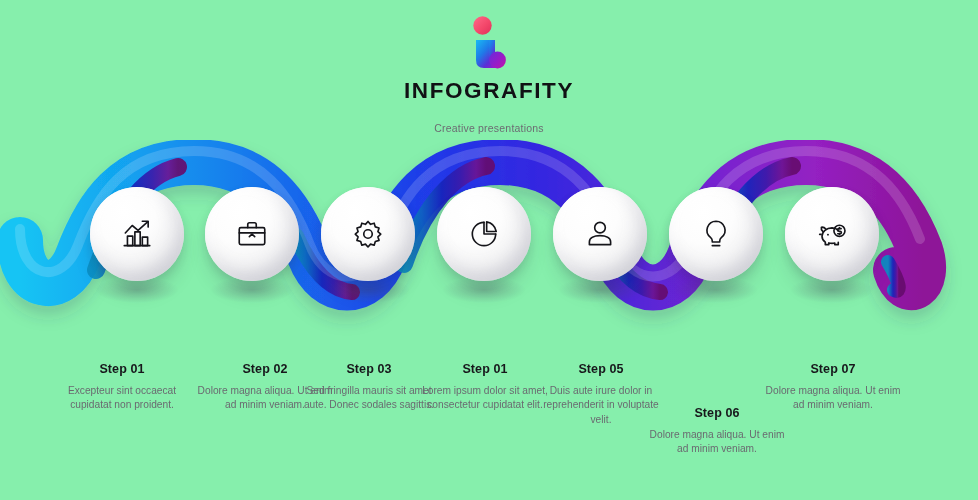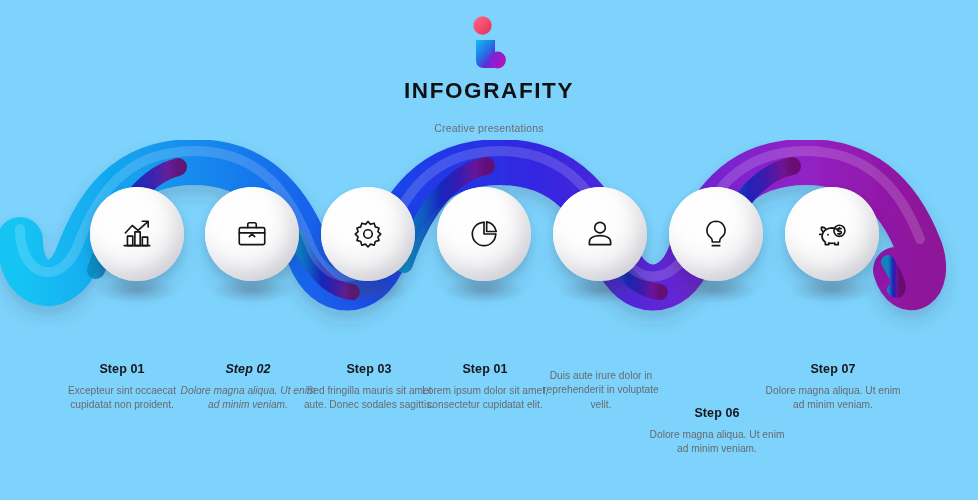--- a/index.html
+++ b/index.html
@@ -2,21 +2,21 @@
 <html><head>
 <meta charset="utf-8">
 <style>
   * { margin:0; padding:0; box-sizing:border-box; }
   html, body {
     width: 978px; height: 500px;
     background: #f4f4f4;
     font-family: "Liberation Sans", sans-serif;
     overflow: hidden;
   }
-  #stage { position: relative; width: 978px; height: 500px; background: #7dd3fc; }
+  #stage { position: relative; width: 978px; height: 500px; background: #86efac; }
 
   
   .logo-block { position:absolute; left:0; top:14px; width:978px; text-align:center; }
   .logo-mark { width:70px; height:62px; margin:0 auto; display:block; }
   .logo-title {
     font-size: 22.5px; font-weight: 800; letter-spacing: 1.6px;
     color: #111114; line-height: 1; margin-top: 4px;
   }
   .logo-sub {
     font-size: 10.5px; color: #6c6c72; letter-spacing: .2px;
@@ -225,33 +225,34 @@
       <path d="M24.6 11 h-2.2 a1.2 1.2 0 0 0 0 2.4 h1.2 a1.2 1.2 0 0 1 0 2.4 h-2.2"></path>
       <path d="M23 10 v1 M23 15.4 v1"></path>
     </svg>
   </div>
 
   <div id="captions">
     <div class="caption" style="left:53px;">
       <div class="cap-title">Step 01</div>
       <div class="cap-body">Excepteur sint occaecat cupidatat non proident.</div>
     </div>
-    <div class="caption" style="left:179px;font-style:italic;">
+    <div class="caption" style="left:196px;">
       <div class="cap-title">Step 02</div>
       <div class="cap-body">Dolore magna aliqua. Ut enim ad minim veniam.</div>
     </div>
     <div class="caption" style="left:300px;">
       <div class="cap-title">Step 03</div>
       <div class="cap-body">Sed fringilla mauris sit amet aute. Donec sodales sagittis.</div>
     </div>
     <div class="caption" style="left:416px;">
       <div class="cap-title">Step 01</div>
       <div class="cap-body">Lorem ipsum dolor sit amet, consectetur cupidatat elit.</div>
     </div>
     <div class="caption" style="left:532px;">
+      <div class="cap-title">Step 05</div>
       <div class="cap-body">Duis aute irure dolor in reprehenderit in voluptate velit.</div>
     </div>
     <div class="caption" style="left:648px;margin-top:44px;">
       <div class="cap-title">Step 06</div>
       <div class="cap-body">Dolore magna aliqua. Ut enim ad minim veniam.</div>
     </div>
     <div class="caption" style="left:764px;">
       <div class="cap-title">Step 07</div>
       <div class="cap-body">Dolore magna aliqua. Ut enim ad minim veniam.</div>
     </div>

